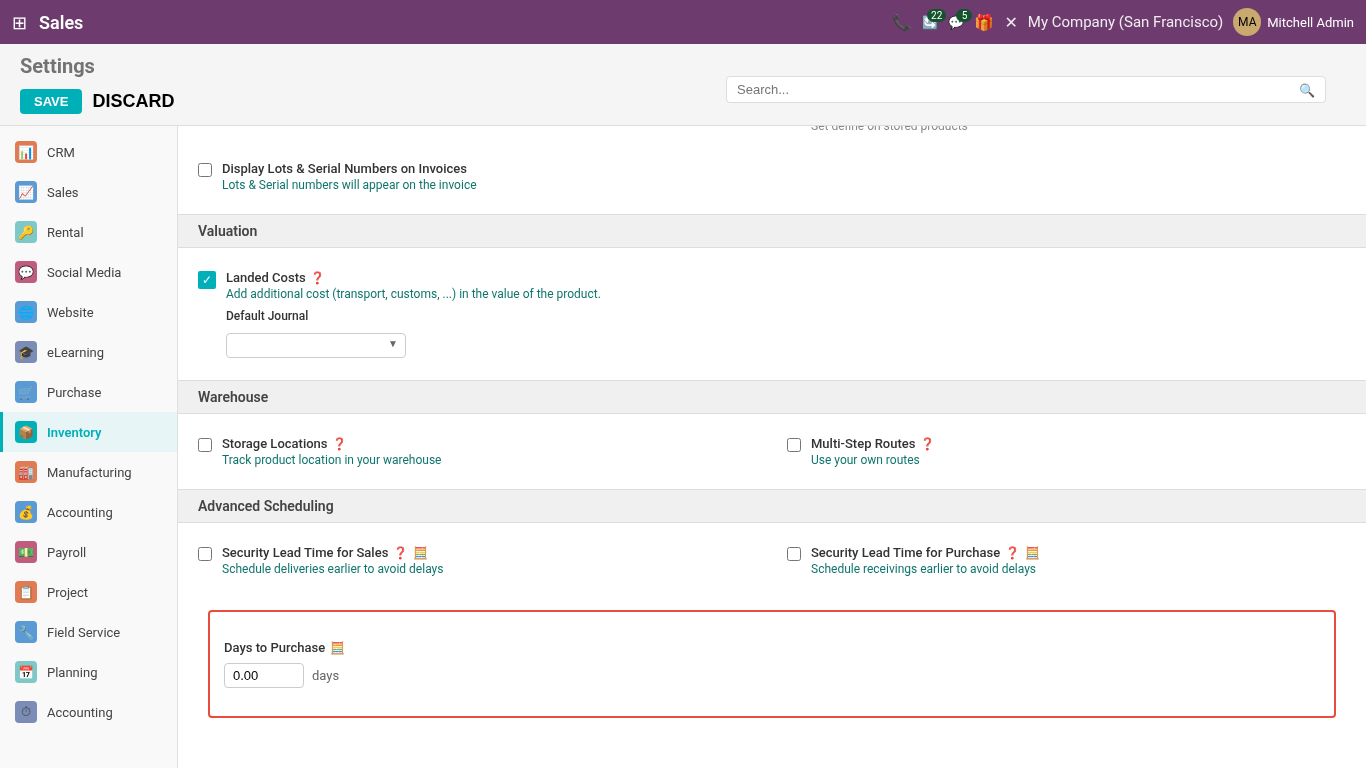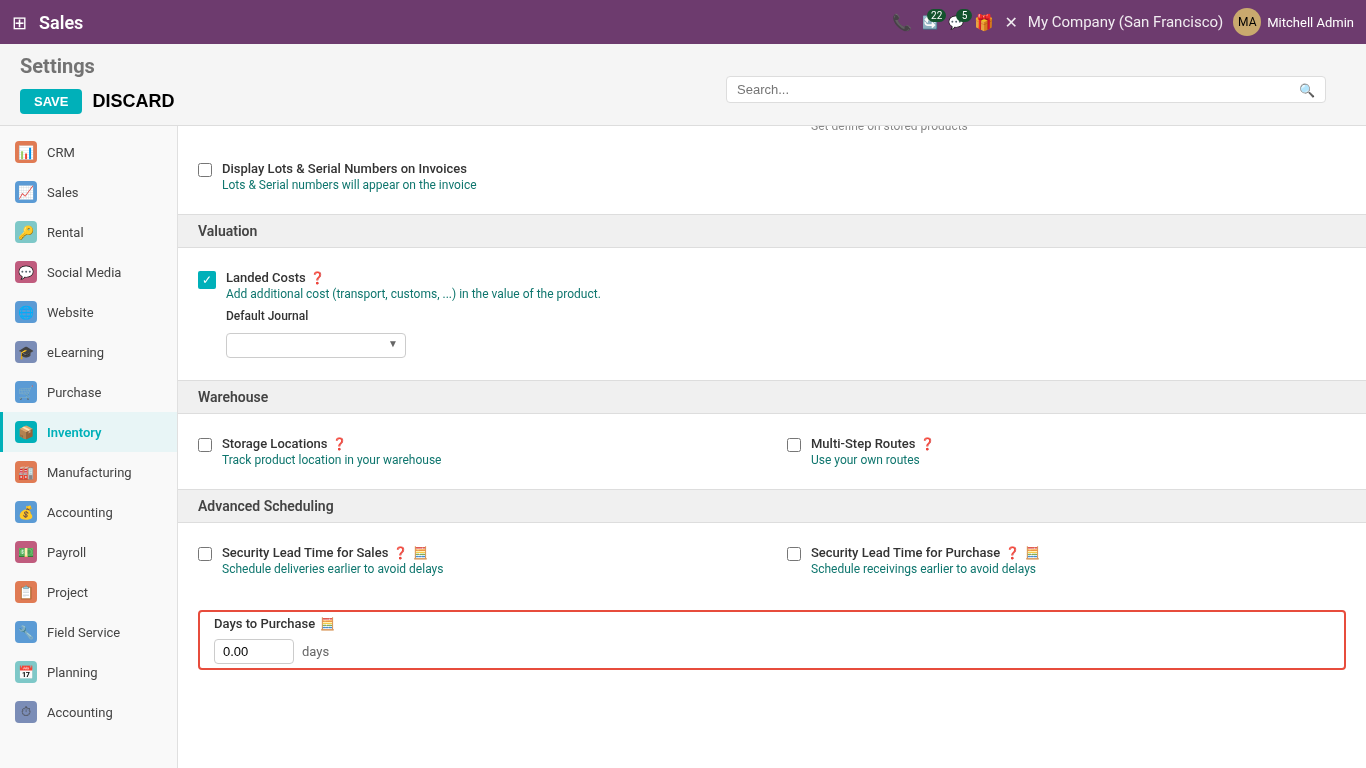--- a/index.html
+++ b/index.html
@@ -138,22 +138,22 @@
       appearance: none;
       margin-top: 6px;
     }
     .select-wrap { position: relative; display: inline-block; }
     .select-arrow { position: absolute; right: 8px; top: 50%; transform: translateY(-50%); font-size: 10px; color: #666; pointer-events: none; }
 
     
     .highlight-box {
       border: 2px solid #e74c3c;
       border-radius: 4px;
-      padding: 4px 14px;
-      margin: 8px 0;
+      padding: 28px 14px;
+      margin: 8px 10px;
       background: white;
     }
     .highlight-box .setting-label { font-size: 13px; }
 
     
     .number-input-row { display: flex; align-items: center; gap: 8px; margin-top: 8px; }
     .number-input { border: 1px solid #ccc; border-radius: 4px; padding: 4px 8px; width: 80px; font-size: 13px; }
     .number-unit { font-size: 13px; color: #666; }
 
     

